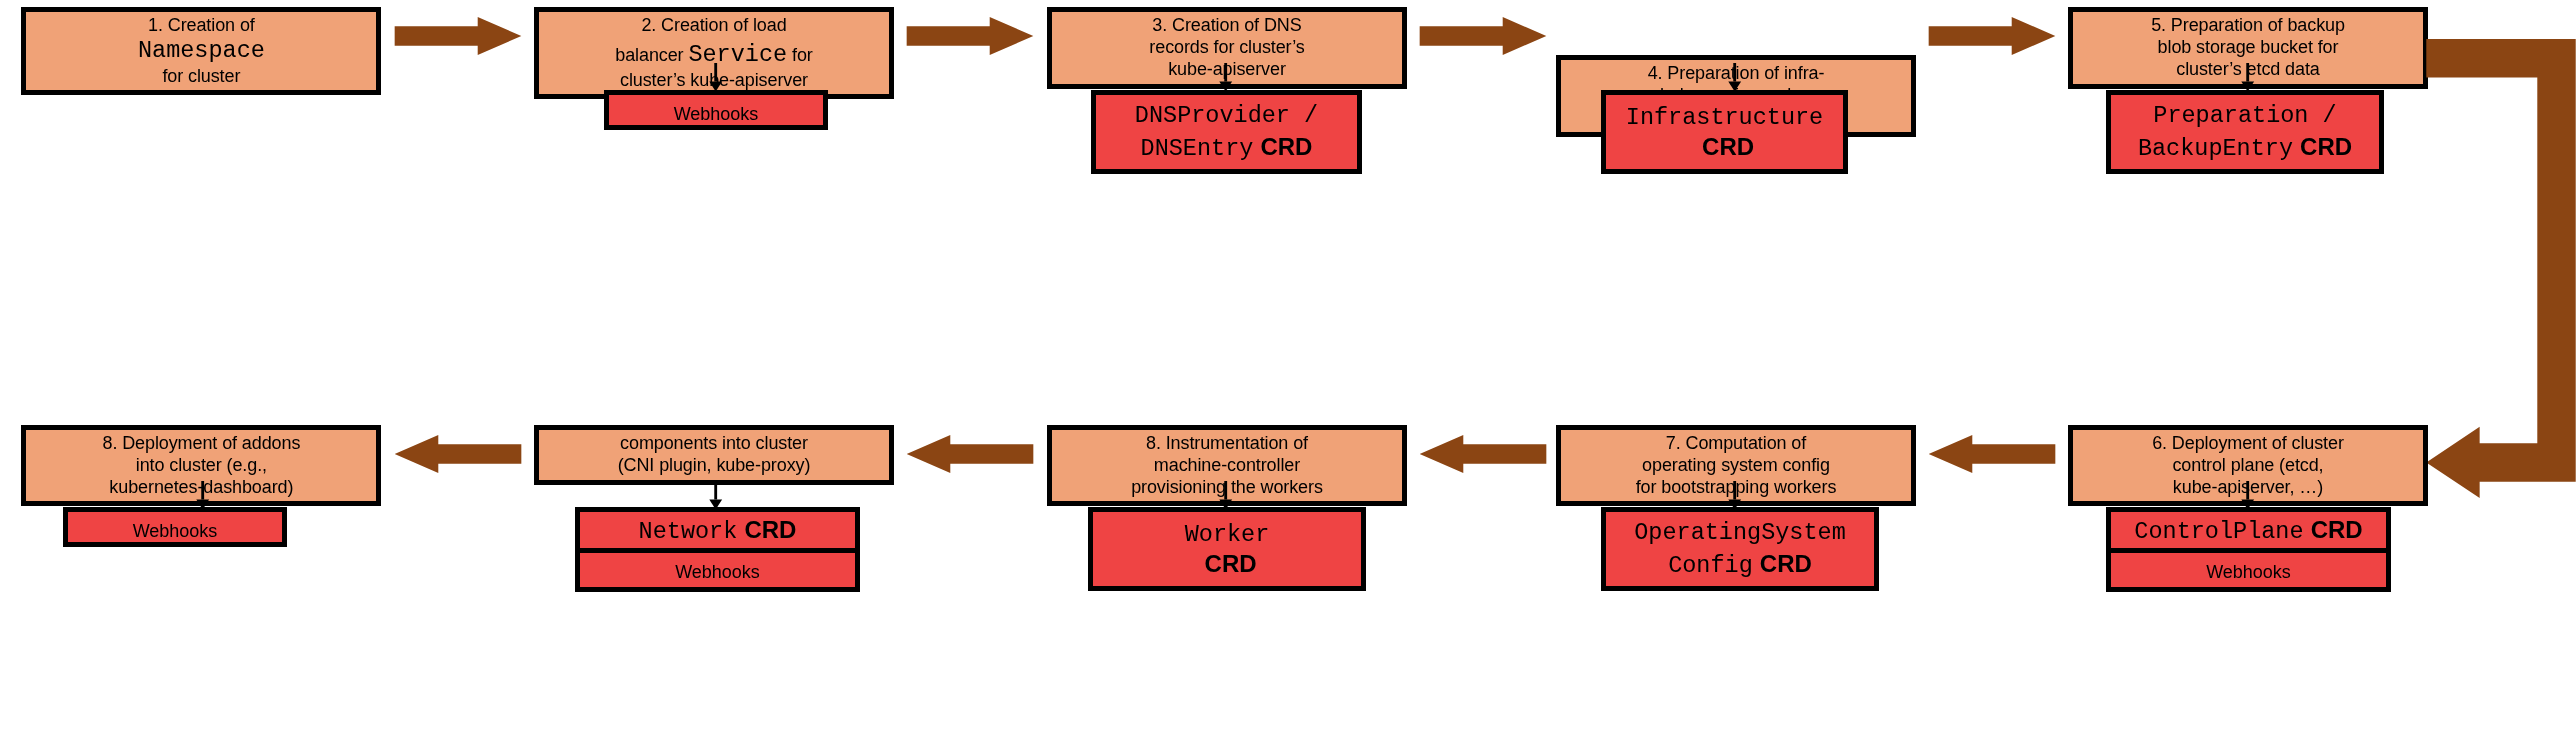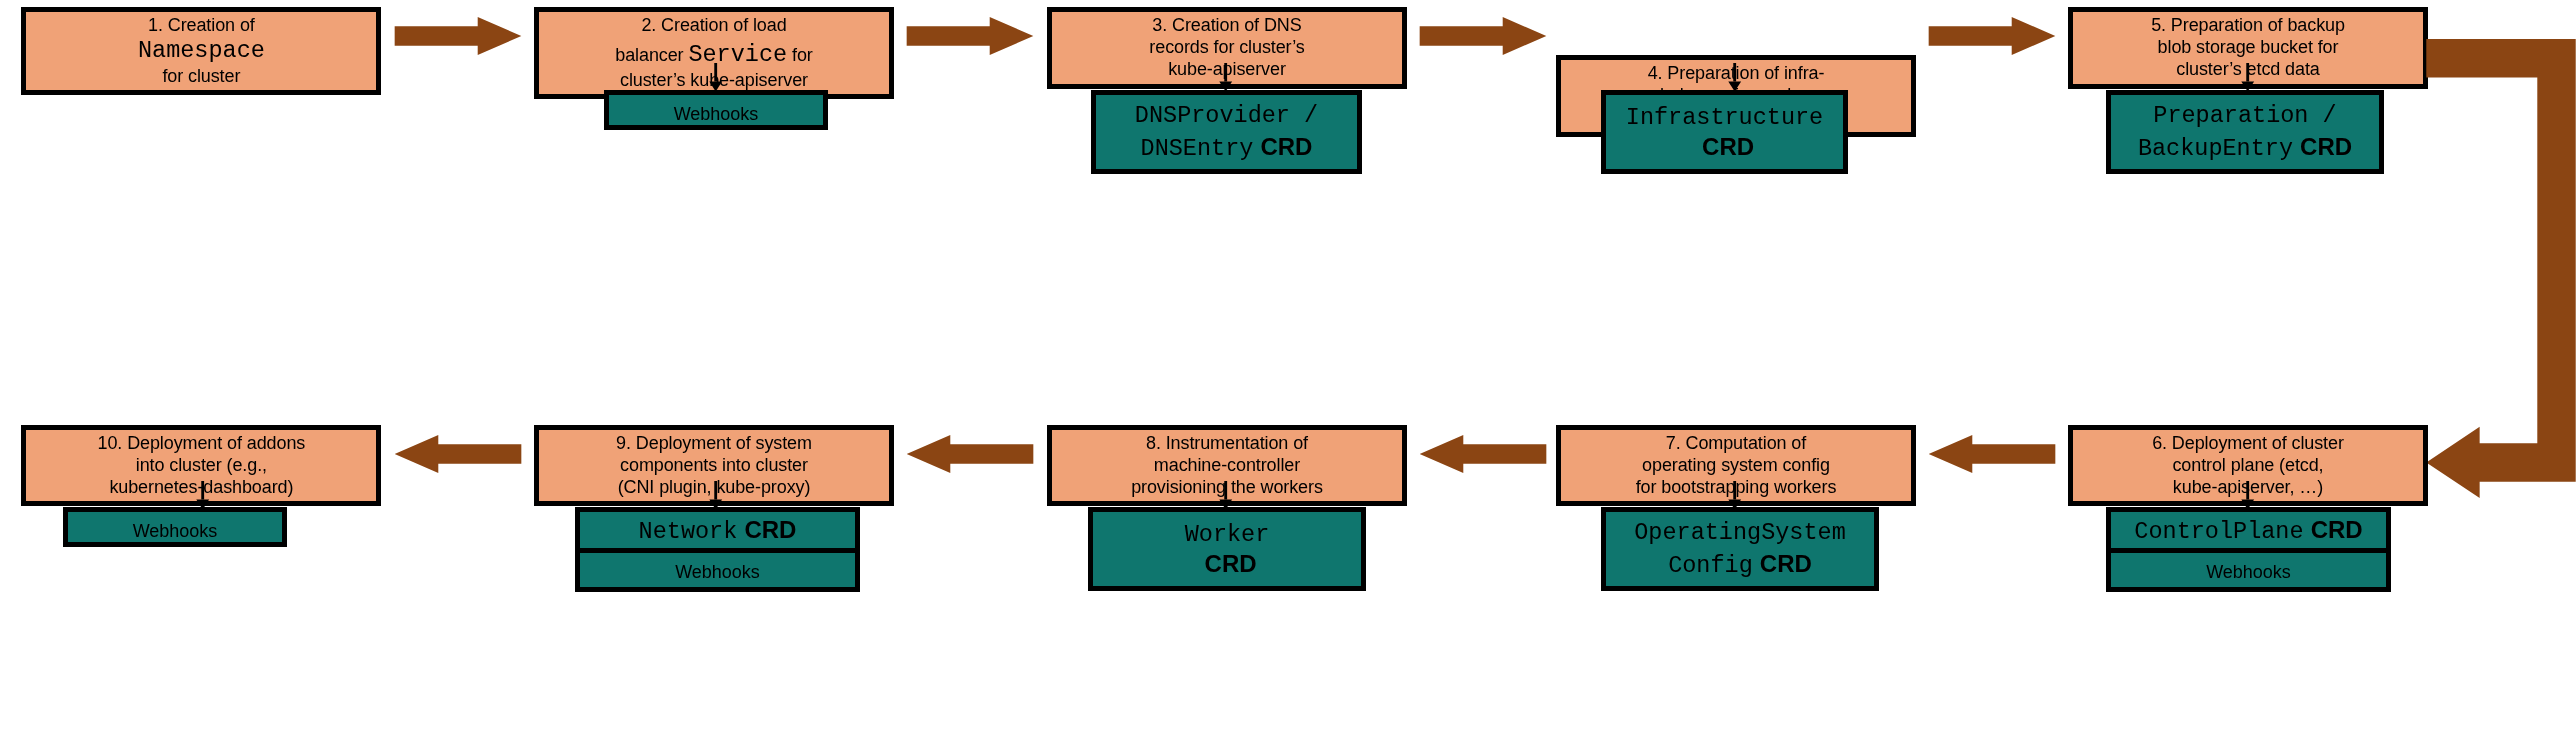--- a/index.html
+++ b/index.html
@@ -31,21 +31,21 @@
     font-family: "Liberation Sans", sans-serif;
     font-size: 26px;
     line-height: 1.22;
     color: #000000;
     letter-spacing: -0.1px;
   }
   
   .art-box {
     position: absolute;
     box-sizing: border-box;
-    background: #0f766e;
+    background: #ef4444;
     border: 5px solid #000000;
     display: flex;
     flex-direction: column;
   }
   .art-cell {
     flex: 1 1 auto;
     display: flex;
     align-items: center;
     justify-content: center;
     text-align: center;
@@ -220,29 +220,28 @@
         <div class="mono">Preparation /</div>
         <div>
           <span class="mono">BackupEntry</span><span class="crd-tag" style="margin-left: 7.1px;">CRD</span>
         </div>
       </div>
     </div>
   </div>
 
   <div class="step-box" style="left: 21.4px; top: 425px; width: 360px; height: auto; min-height: 57px;">
     <div class="txt">
-      <div class="plain">10. Deployment of addons</div>
+      <div class="plain">8. Deployment of addons</div>
       <div class="plain">into cluster (e.g.,</div>
       <div class="plain">kubernetes-dashboard)</div>
     </div>
   </div>
 
   <div class="step-box" style="left: 534px; top: 425px; width: 360px; height: auto; min-height: 57px;">
     <div class="txt">
-      <div class="plain">9. Deployment of system</div>
       <div class="plain">components into cluster</div>
       <div class="plain">(CNI plugin, kube-proxy)</div>
     </div>
   </div>
 
   <div class="step-box" style="left: 1047px; top: 425px; width: 360px; height: auto; min-height: 57px;">
     <div class="txt">
       <div class="plain">8. Instrumentation of</div>
       <div class="plain">machine-controller</div>
       <div class="plain">provisioning the workers</div>

